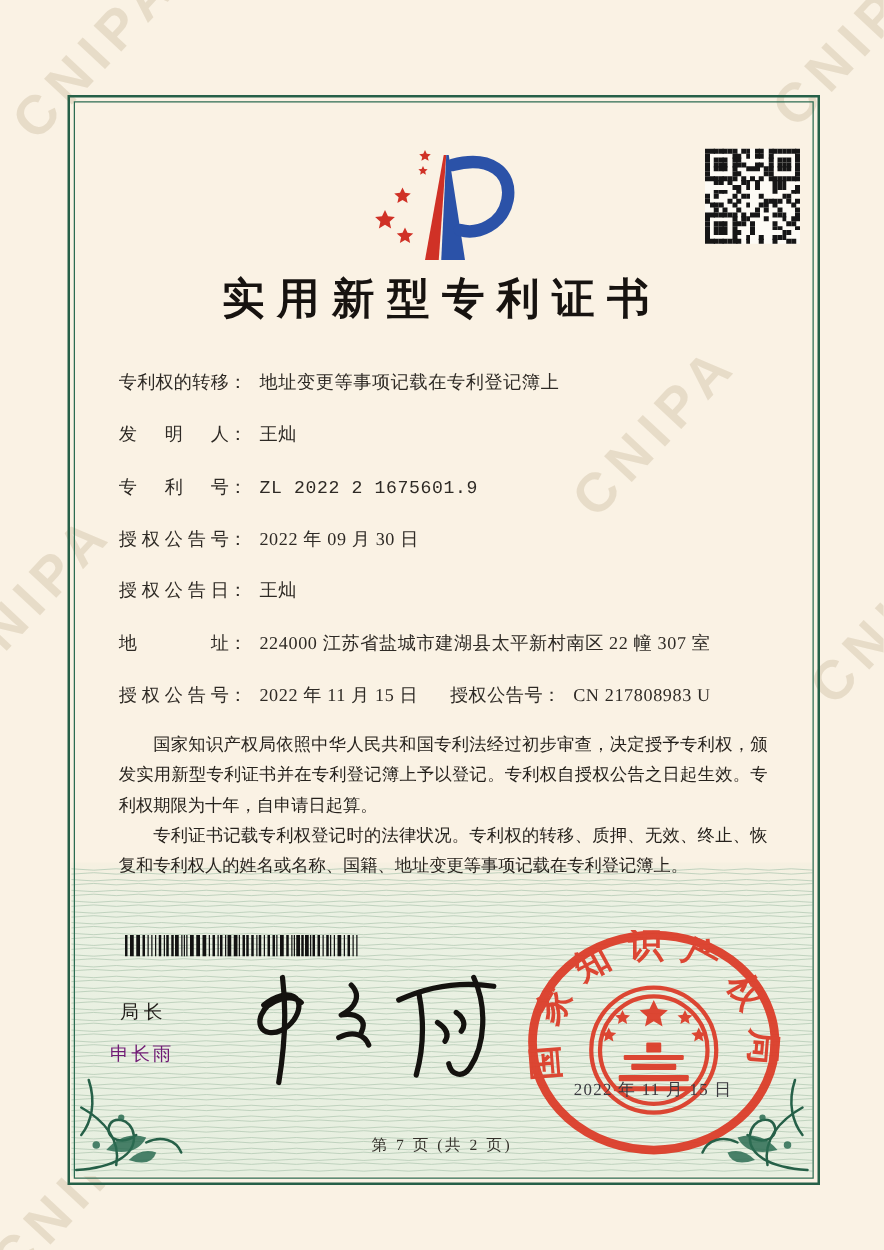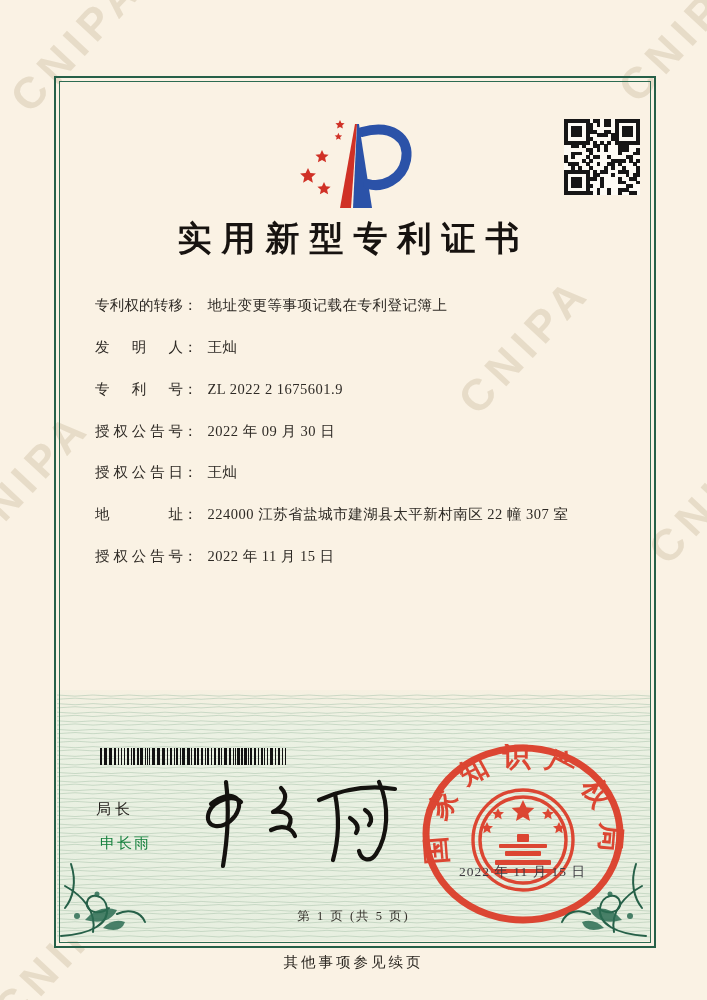--- a/index.html
+++ b/index.html
@@ -46,21 +46,21 @@
   .body-text{position:absolute;left:95px;top:584px;width:519px;z-index:3;
       font-size:13.8px;line-height:1.76;color:#26221d;text-align:justify;}
   .body-text p{margin:0;text-indent:2em;}
 
   
   .barcode{position:absolute;left:100px;top:748px;width:190px;height:17px;z-index:3;}
   .barcode i{position:absolute;top:0;height:100%;background:#121212;}
 
   
   .sig-title{position:absolute;left:96px;top:800px;font-size:15px;letter-spacing:4px;color:#201d19;z-index:4;}
-  .sig-name{position:absolute;left:100px;top:834px;font-size:15px;letter-spacing:2px;color:#15803d;z-index:4;}
+  .sig-name{position:absolute;left:88px;top:834px;font-size:15px;letter-spacing:2px;color:#701a75;z-index:4;}
   .sig-hand{position:absolute;left:193px;top:774px;z-index:4;}
   .sig-hand path{fill:none;stroke:#14120f;stroke-width:4.2;stroke-linecap:round;stroke-linejoin:round;}
 
   
   .seal{position:absolute;left:421px;top:744px;z-index:4;opacity:.93;}
   .seal .ring{fill:none;stroke:#dc3a26;stroke-width:7;}
   .seal text{fill:#dc3a26;font-size:28px;font-weight:bold;letter-spacing:13px;
       font-family:"Liberation Serif","DejaVu Serif",serif;}
   .seal .emb{stroke:#dc3a26;fill:none;stroke-width:3.4;}
   .seal .embf{fill:#dc3a26;stroke:none;}
@@ -415,37 +415,44 @@
 
   <div class="title">实用新型专利证书</div>
 
   <div class="fields">
     <div class="frow" style="top:0;">
       <span class="flabel">专利权的转移</span><span class="fcolon">：</span><span class="fvalue">地址变更等事项记载在专利登记簿上</span>
     </div>
     <div class="frow" style="top:42px;">
       <span class="flabel">发明人</span><span class="fcolon">：</span><span class="fvalue">王灿</span>
     </div>
-    <div class="frow" style="top:84px;">
+    <div class="frow" style="top:84px;font-family:Liberation Mono, monospace;">
       <span class="flabel">专利号</span><span class="fcolon">：</span><span class="fvalue">ZL 2022 2 1675601.9</span>
     </div>
     <div class="frow" style="top:126px;">
       <span class="flabel">授权公告号</span><span class="fcolon">：</span><span class="fvalue">2022 年 09 月 30 日</span>
     </div>
     <div class="frow" style="top:167px;">
       <span class="flabel">授权公告日</span><span class="fcolon">：</span><span class="fvalue">王灿</span>
     </div>
     <div class="frow" style="top:209px;">
       <span class="flabel">地址</span><span class="fcolon">：</span><span class="fvalue">224000 江苏省盐城市建湖县太平新村南区 22 幢 307 室</span>
     </div>
     <div class="frow" style="top:251px;">
       <span class="flabel">授权公告号</span><span class="fcolon">：</span><span class="fvalue">2022 年 11 月 15 日</span>
-    </div>
-  </div>
-
+      <span class="grant-no">
+        <span class="flabel">授权公告号</span><span class="fcolon">：</span><span class="fvalue">CN 217808983 U</span>
+      </span>
+    </div>
+  </div>
+
+  <div class="body-text">
+    <p>国家知识产权局依照中华人民共和国专利法经过初步审查，决定授予专利权，颁发实用新型专利证书并在专利登记簿上予以登记。专利权自授权公告之日起生效。专利权期限为十年，自申请日起算。</p>
+    <p>专利证书记载专利权登记时的法律状况。专利权的转移、质押、无效、终止、恢复和专利权人的姓名或名称、国籍、地址变更等事项记载在专利登记簿上。</p>
+  </div>
 
   <div class="barcode" id="barcode">
       <i style="left:0px;width:2px"></i>
       <i style="left:4px;width:3px"></i>
       <i style="left:9px;width:3px"></i>
       <i style="left:14px;width:2px"></i>
       <i style="left:18px;width:1px"></i>
       <i style="left:21px;width:1px"></i>
       <i style="left:24px;width:1px"></i>
       <i style="left:27px;width:2px"></i>
@@ -536,16 +543,15 @@
           <rect x="84" y="107" width="36" height="5" rx="1"></rect>
           <rect x="74" y="116" width="56" height="5" rx="1"></rect>
           <rect x="96" y="90" width="12" height="8" rx="1"></rect>
           <rect x="70" y="125" width="64" height="4" rx="1"></rect>
         </g>
       </g>
     </svg>
   </div>
   <div class="seal-date">2022 年 11 月 15 日</div>
 
-  <div class="page-info">第 1 页 (共 5 页)</div>
-  <div class="foot-note">其他事项参见续页</div>
+  <div class="page-info">第 7 页 (共 2 页)</div>
 
 </div>
 
 </body></html>

